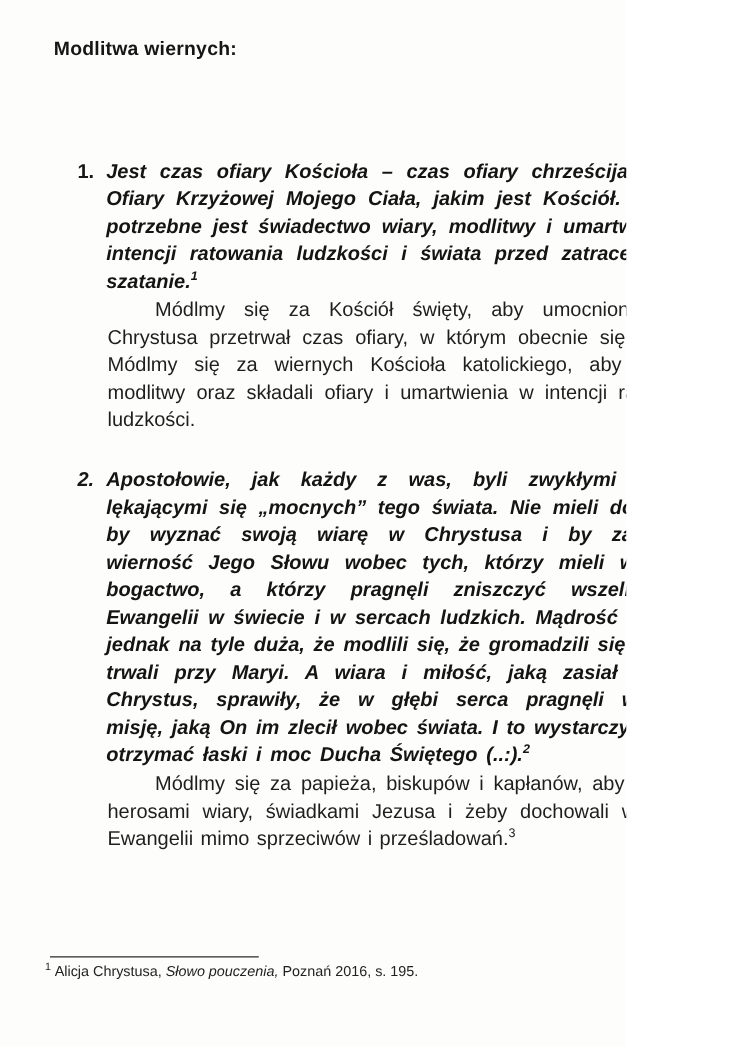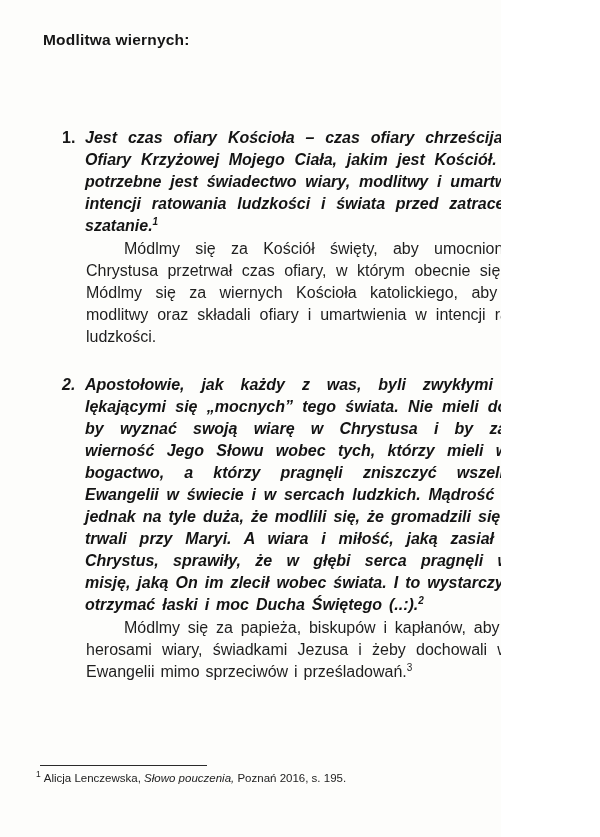--- a/index.html
+++ b/index.html
@@ -134,19 +134,19 @@
   <div class="item item-2">
     <div class="item-number">2.</div>
     <div class="item-body">
       <p class="quote"><span>Apostołowie, jak każdy z was, byli zwykłymi ludźmi, lękającymi się „mocnych” tego świata. Nie mieli dość siły, by wyznać swoją wiarę w Chrystusa i by zachować wierność Jego Słowu wobec tych, którzy mieli władzę i bogactwo, a którzy pragnęli zniszczyć wszelki ślad Ewangelii w świecie i w sercach ludzkich. Mądrość ich była jednak na tyle duża, że modlili się, że gromadzili się razem i trwali przy Maryi. A wiara i miłość, jaką zasiał w nich Chrystus, sprawiły, że w głębi serca pragnęli wypełnić misję, jaką On im zlecił wobec świata. I to wystarczyło, żeby otrzymać łaski i moc Ducha Świętego (..:).</span><sup class="fn-ref">2</sup></p>
       <p class="response"><span>Módlmy się za papieża, biskupów i kapłanów, aby stali się herosami wiary, świadkami Jezusa i żeby dochowali wierności Ewangelii mimo sprzeciwów i prześladowań.</span><sup class="fn-ref">3</sup></p>
     </div>
   </div>
 
   <div class="footnotes">
     <div class="fn-rule"></div>
-    <div class="footnote"><sup>1</sup><span>Alicja Lenczewska, </span><span class="fn-italic">Słowo pouczenia,</span><span> Poznań 2016, s. 195.</span></div>
+    <div class="footnote"><sup>1</sup><span>Alicja Chrystusa, </span><span class="fn-italic">Słowo pouczenia,</span><span> Poznań 2016, s. 195.</span></div>
   </div>
 
   <div class="scan-line-right"></div>
   <div class="scan-shadow-br"></div>
 
 </div>
 
 </body></html>

